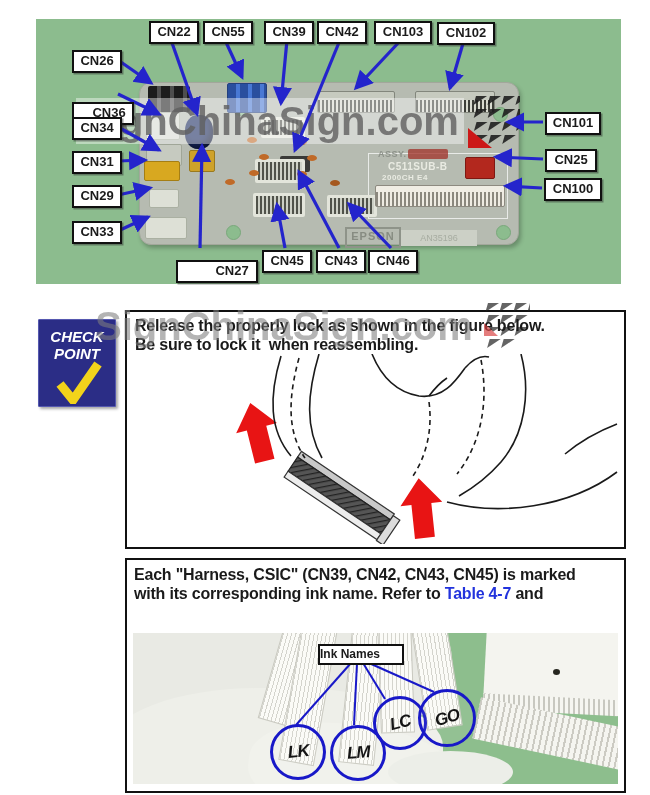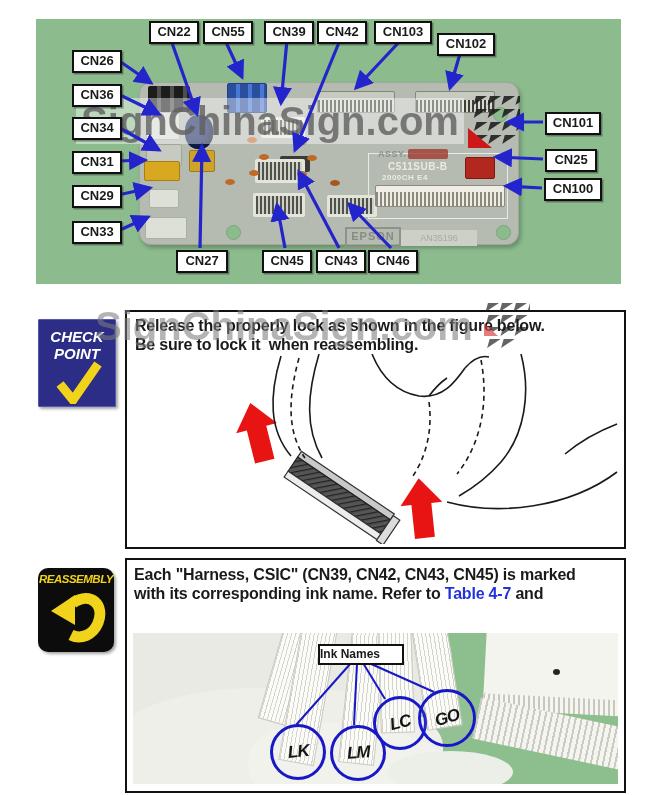--- a/index.html
+++ b/index.html
@@ -160,31 +160,31 @@
       <line x1="339" y1="248" x2="299" y2="172"></line>
       <line x1="391" y1="248" x2="349" y2="204"></line>
     </g>
   </svg>
 
   <div class="callout" style="left:149px;top:21px;width:46px;">CN22</div>
   <div class="callout" style="left:203px;top:21px;width:46px;">CN55</div>
   <div class="callout" style="left:264px;top:21px;width:46px;">CN39</div>
   <div class="callout" style="left:317px;top:21px;width:46px;">CN42</div>
   <div class="callout" style="left:374px;top:21px;width:54px;">CN103</div>
-  <div class="callout" style="left:437px;top:33px;width:54px;text-align:center;">CN102</div>
+  <div class="callout" style="left:437px;top:22px;width:54px;text-align:center;">CN102</div>
   <div class="callout" style="left:72px;top:50px;width:46px;">CN26</div>
-  <div class="callout" style="left:72px;top:84px;width:46px;">CN36</div>
+  <div class="callout" style="left:72px;top:102px;width:46px;padding-left:12px;">CN36</div>
   <div class="callout" style="left:72px;top:117px;width:46px;">CN34</div>
   <div class="callout" style="left:72px;top:151px;width:46px;">CN31</div>
   <div class="callout" style="left:72px;top:185px;width:46px;">CN29</div>
   <div class="callout" style="left:72px;top:221px;width:46px;">CN33</div>
   <div class="callout" style="left:545px;top:112px;width:52px;">CN101</div>
   <div class="callout" style="left:545px;top:149px;width:48px;">CN25</div>
   <div class="callout" style="left:544px;top:178px;width:54px;">CN100</div>
-  <div class="callout" style="left:176px;top:250px;width:48px;">CN27</div>
+  <div class="callout" style="left:176px;top:260px;width:48px;padding-left:30px;">CN27</div>
   <div class="callout" style="left:262px;top:250px;width:46px;">CN45</div>
   <div class="callout" style="left:316px;top:250px;width:46px;">CN43</div>
   <div class="callout" style="left:368px;top:250px;width:46px;">CN46</div>
 
 
   <div class="badge-check">
     <div class="bt" style="padding-top:8px;">CHECK</div>
     <div class="bt">POINT</div>
     <svg width="58" height="44" viewBox="0 0 58 44" style="margin-top:-2px;">
       <polyline points="12,24 25,40 50,4" fill="none" stroke="#f2d31b" stroke-width="9"></polyline>
@@ -243,27 +243,20 @@
         <polygon points="44,12 55,12 44,21"></polygon>
       <polygon points="20,24 31,24 20,33"></polygon>
         <polygon points="34,24 45,24 34,33"></polygon>
         <polygon points="48,24 59,24 48,33"></polygon>
       <polygon points="24,36 35,36 24,45"></polygon>
         <polygon points="38,36 49,36 38,45"></polygon>
     </g>
     <polygon points="8,20 22,33 8,33" fill="#d84040"></polygon>
   </svg>
 
-  <div class="badge-re">
-    <div class="bt">REASSEMBLY</div>
-    <svg width="62" height="58" viewBox="0 0 62 58">
-      <path d="M 28,18 C 46,6 60,20 53,38 C 48,50 36,55 26,50" fill="none" stroke="#f2d31b" stroke-width="11"></path>
-      <polygon points="6,26 30,10 30,40" fill="#f2d31b"></polygon>
-    </svg>
-  </div>
 
   <div class="notebox" style="top:558px;height:231px;">
     <div class="re-line" style="top:6px;">Each "Harness, CSIC" (CN39, CN42, CN43, CN45) is marked</div>
     <div class="re-line" style="top:25px;"><span>with its corresponding ink name. Refer to </span><span class="link">Table 4-7</span><span> and</span></div>
 
     <div class="re-photo">
 
       <div class="fabric" style="left:-45px;top:-35px;width:365px;height:160px;transform:rotate(-6deg);"></div>
       <div class="fabric" style="left:-25px;top:55px;width:335px;height:130px;background:#eeefe9;"></div>
       <div class="fabric" style="left:115px;top:92px;width:210px;height:95px;background:#f1f2ec;transform:rotate(7deg);"></div>

